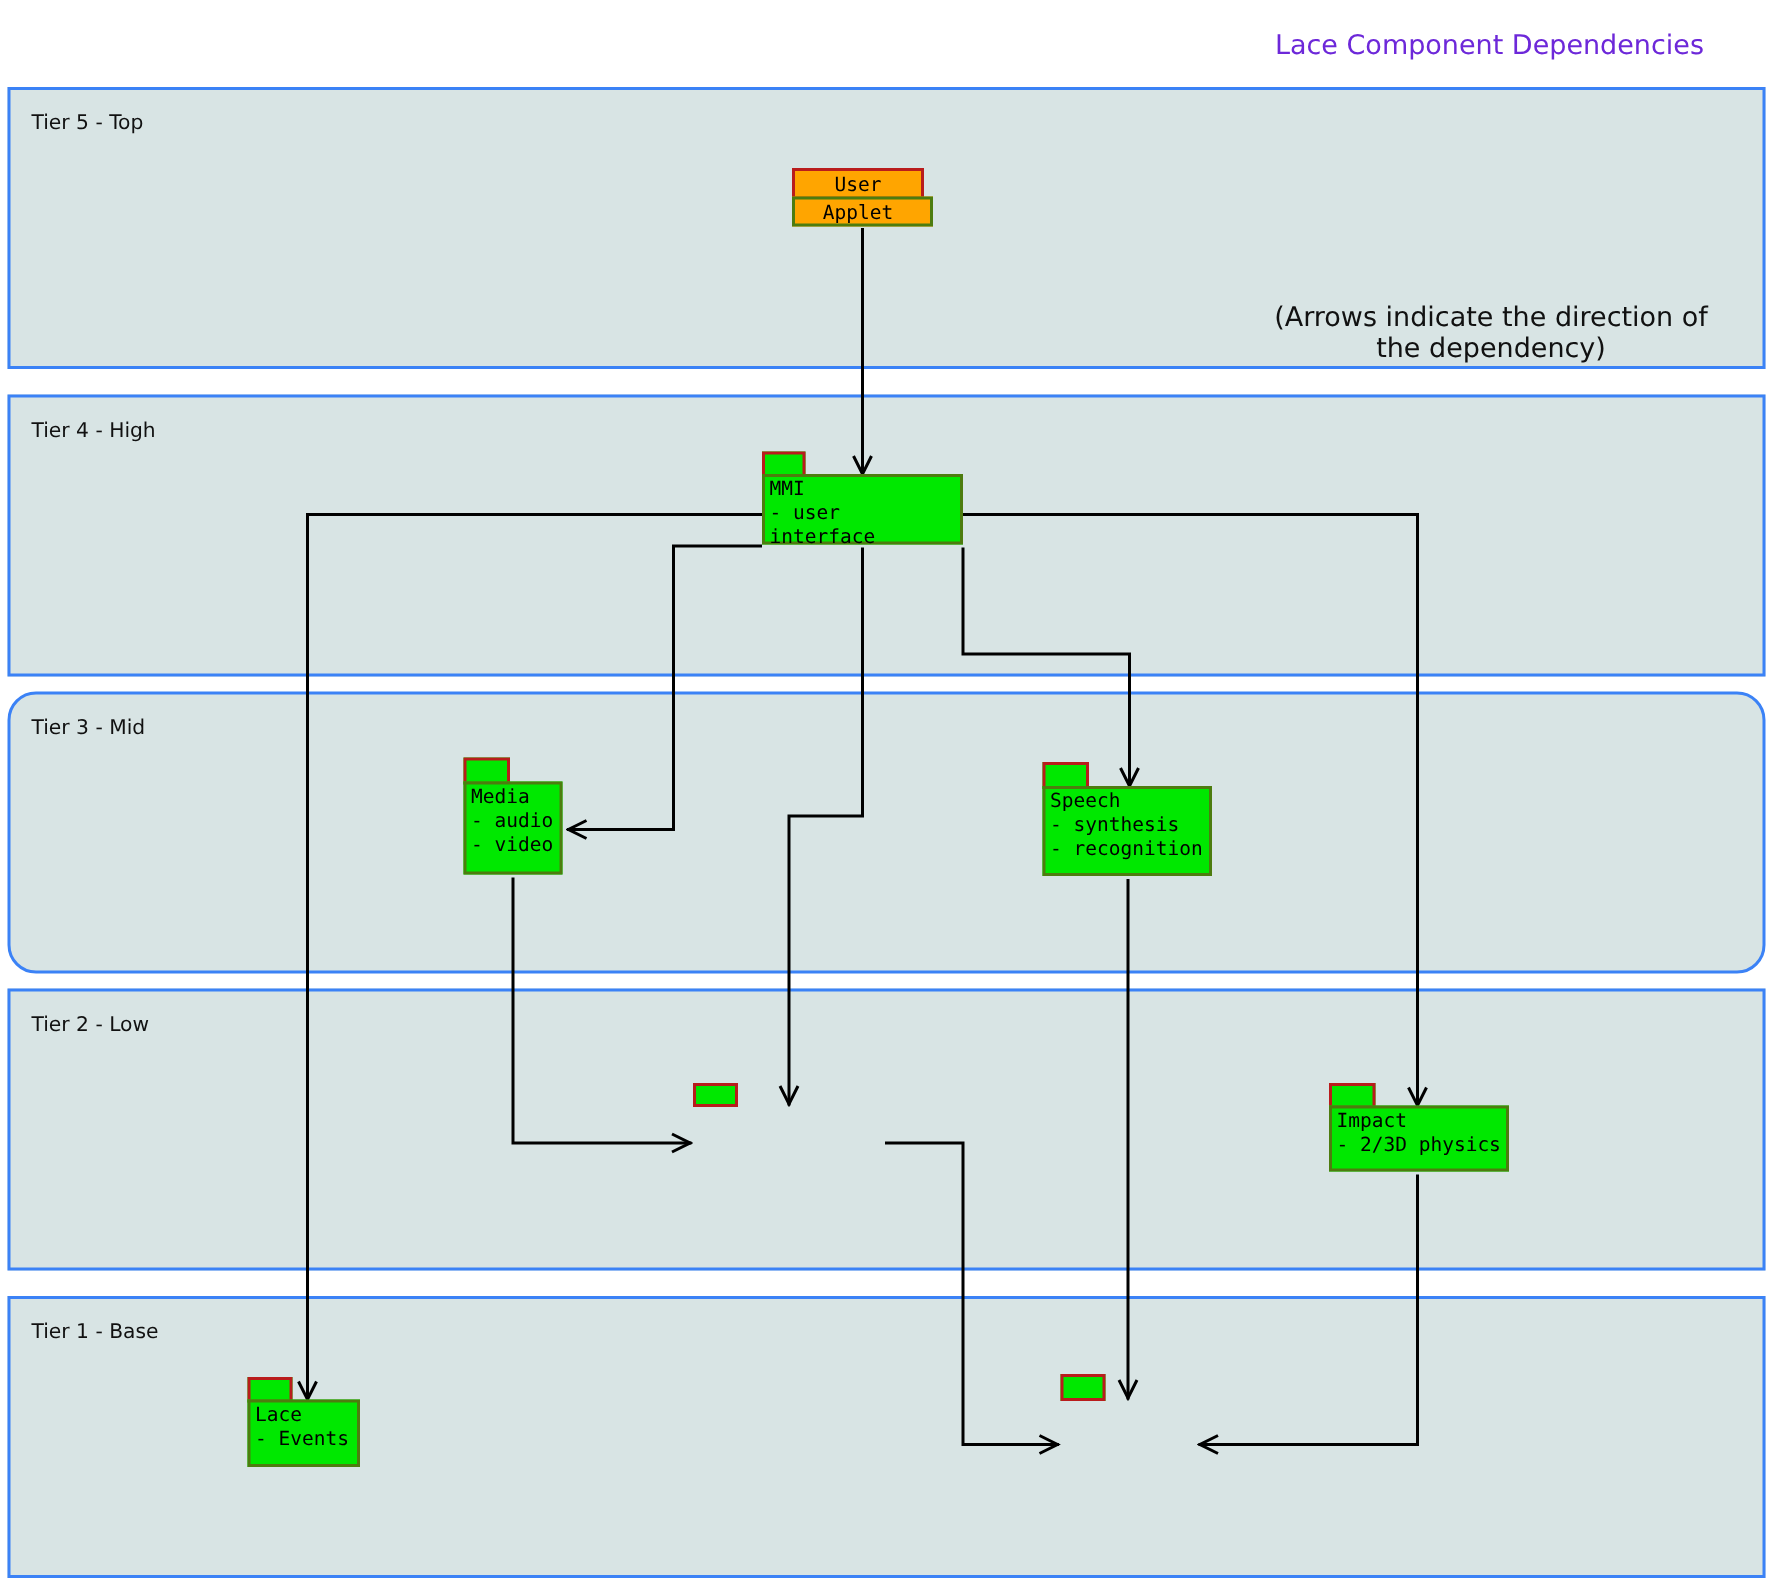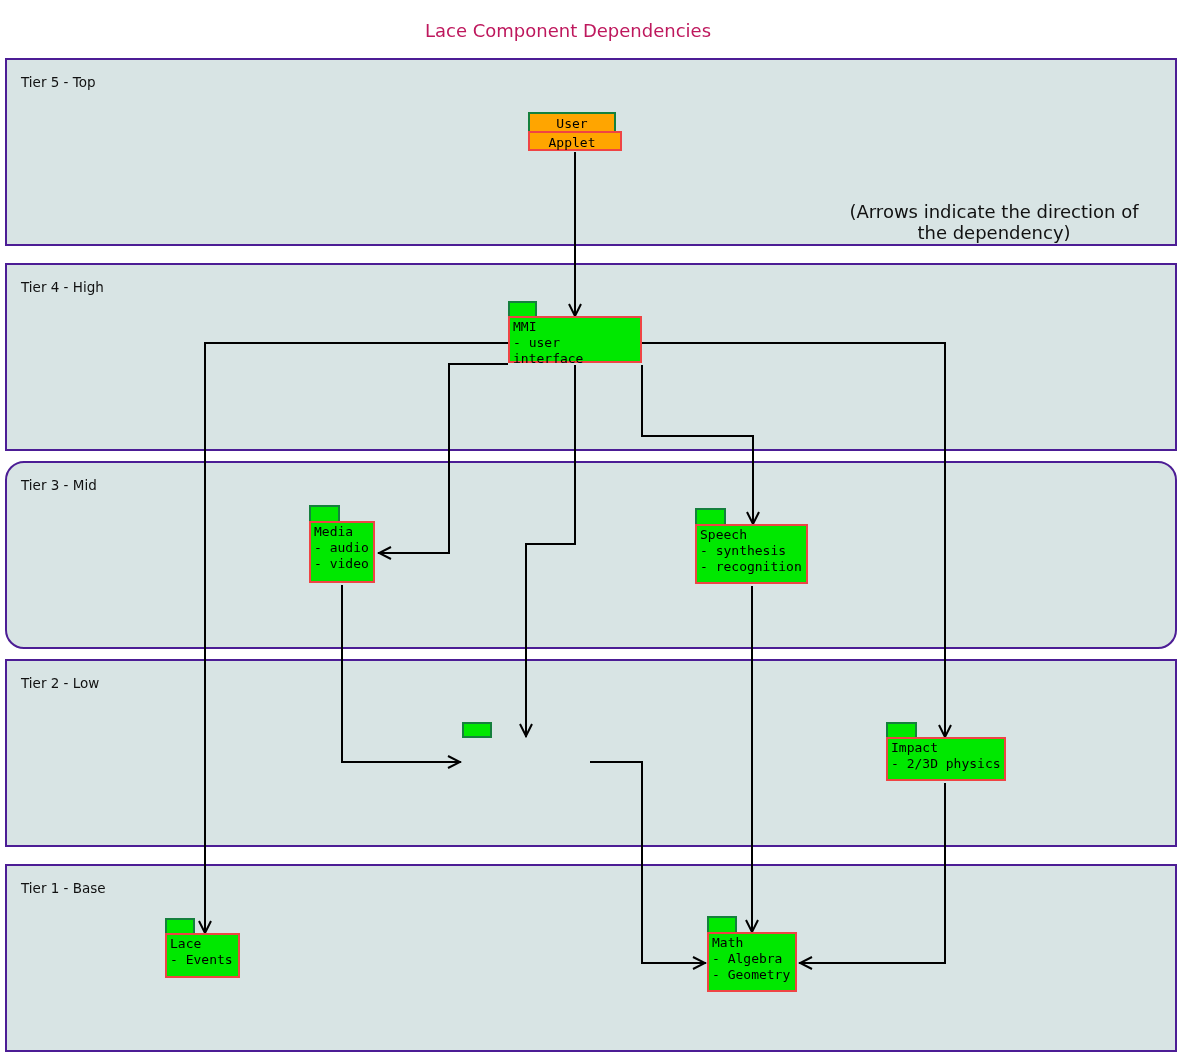--- a/index.html
+++ b/index.html
@@ -1,26 +1,26 @@
 <!DOCTYPE html>
 <html><head>
 <meta charset="utf-8">
 <style>
   html,body{margin:0;padding:0;background:#ffffff;}
   *{box-sizing:border-box;}
   .stage{position:relative;width:1182px;height:1056px;font-family:"DejaVu Sans",sans-serif;overflow:hidden;}
-  .title{position:absolute;left:0;top:20px;width:1136px;text-align:center;font-size:18px;color:#be185d;}
-  .tier{position:absolute;left:5px;width:1172px;height:188px;background:#d8e4e4;border:2px solid #4c1d95;}
+  .title{position:absolute;left:0;top:20px;width:1136px;text-align:right;font-size:18px;color:#6d28d9;}
+  .tier{position:absolute;left:5px;width:1172px;height:188px;background:#d8e4e4;border:2px solid #3b82f6;}
   .tier-label{position:absolute;left:14px;top:14px;font-size:13.5px;color:#111;}
   .note{position:absolute;left:833px;top:201px;width:322px;text-align:center;font-size:18px;color:#111;}
   svg.edges{position:absolute;left:0;top:0;width:1182px;height:1056px;pointer-events:none;}
   svg.edges polyline{fill:none;stroke:#000;stroke-width:2;}
   .comp{position:absolute;font-family:"DejaVu Sans Mono",monospace;font-size:13px;color:#000;line-height:16px;}
-  .comp .tab{border:2px solid #15803d;margin-bottom:-2px;}
-  .comp .body{border:2px solid #ef4444;padding:1px 3px;}
+  .comp .tab{border:2px solid #b91c1c;margin-bottom:-2px;}
+  .comp .body{border:2px solid #4d7c0f;padding:1px 3px;}
   .green .tab,.green .body{background:#00e800;}
   .orange .tab,.orange .body{background:#ffa500;}
   .comp.ua .tab{width:88px;height:21px;text-align:center;line-height:19px;}
   .comp.ua .body{width:94px;height:20px;}
 </style>
 </head>
 <body>
 
 <div class="stage">
 
@@ -108,20 +108,15 @@
   <div class="comp green" style="left:165px;top:918px;">
     <div class="tab" style="width:30px;height:17px;"></div>
     <div class="body" style="width:75px;height:45px;">
       <div>Lace</div>
       <div>- Events</div>
     </div>
   </div>
 
   <div class="comp green" style="left:707px;top:916px;">
     <div class="tab" style="width:30px;height:18px;"></div>
-    <div class="body" style="width:90px;height:60px;">
-      <div>Math</div>
-      <div>- Algebra</div>
-      <div>- Geometry</div>
-    </div>
   </div>
 
 </div>
 
 </body></html>

